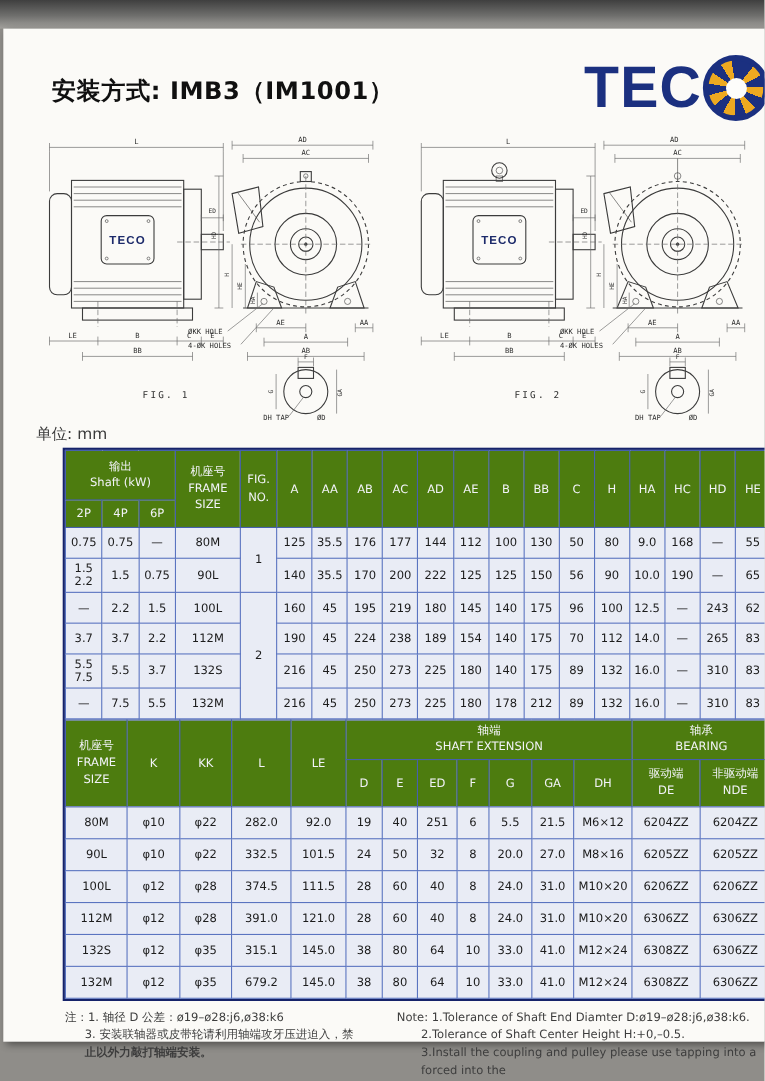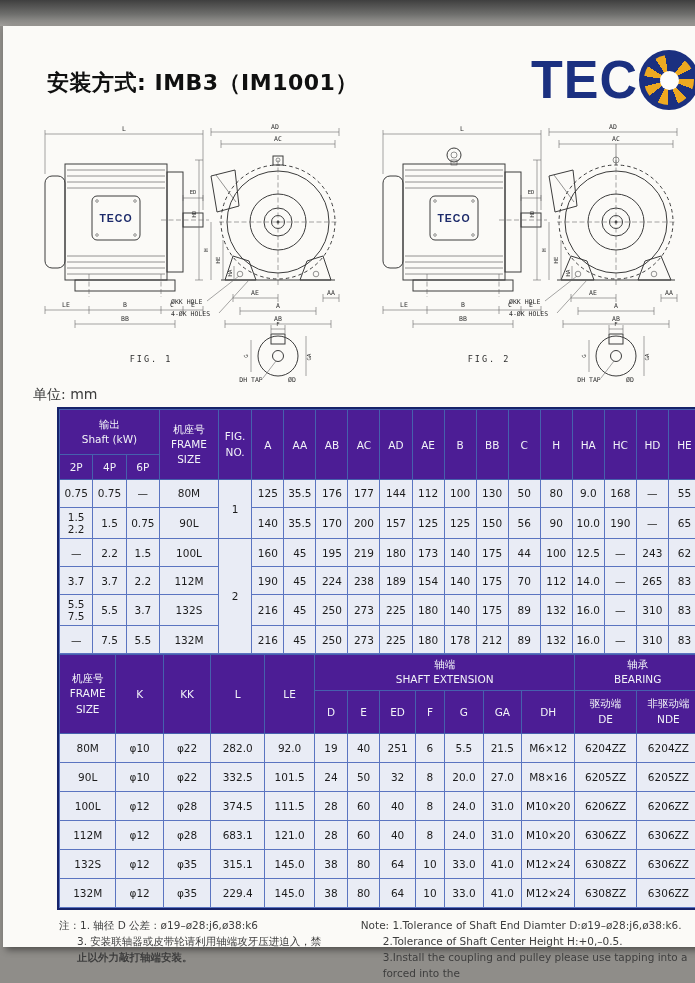--- a/index.html
+++ b/index.html
@@ -32,21 +32,21 @@
   svg text{font-family:"DejaVu Sans Mono","Liberation Mono",monospace;font-size:6.5px;fill:#2e2e2e;text-anchor:middle;}
   svg text.cap{font-size:8.5px;letter-spacing:2px;}
   svg text.brand{font-size:10.5px;font-weight:700;fill:#1c2a6a;letter-spacing:1px;font-family:"Liberation Sans",sans-serif;}
   svg text.sm{font-size:5.6px;}
   svg text.ls{text-anchor:start;}
   
   .unit{padding-right:52px;font-size:14px;color:#3a3a3a;margin:2px 0 3px 0;}
   
   .tables-wrap{margin:0 6px 0 24px;border:2px solid #16236a;}
   table{border-collapse:collapse;table-layout:fixed;width:100%;}
-  th{background:#4c1d95;color:#f2f3f8;font-weight:400;border:1px solid #46superb;border:1px solid #4660ad;
+  th{background:#4d7c0f;color:#f2f3f8;font-weight:400;border:1px solid #46superb;border:1px solid #4660ad;
      font-size:10.5px;padding:2px 0;text-align:center;}
   th div{line-height:1.45;}
   td{background:#e9ecf5;border:1px solid #5a74c0;font-size:10.5px;text-align:center;color:#1c1c1c;
      white-space:pre-line;padding:3px 0;line-height:1.15;}
   #t1 thead tr.h1 th{height:40px;}
   #t1 thead tr.h2 th{height:20px;}
   #t1 td{height:21px;}
   #t2 thead tr.h1 th{height:26px;}
   #t2 thead tr.h2 th{height:38px;}
   #t2 td{height:22px;}
@@ -415,21 +415,21 @@
           <tr>
             <td>1.5
 2.2</td>
             <td>1.5</td>
             <td>0.75</td>
             <td>90L</td>
             <td>140</td>
             <td>35.5</td>
             <td>170</td>
             <td>200</td>
-            <td>157</td>
+            <td>222</td>
             <td>125</td>
             <td>125</td>
             <td>150</td>
             <td>56</td>
             <td>90</td>
             <td>10.0</td>
             <td>190</td>
             <td>—</td>
             <td>65</td>
           </tr>
@@ -437,24 +437,24 @@
             <td>—</td>
             <td>2.2</td>
             <td>1.5</td>
             <td>100L</td>
             <td rowspan="4">2</td>
             <td>160</td>
             <td>45</td>
             <td>195</td>
             <td>219</td>
             <td>180</td>
-            <td>173</td>
+            <td>145</td>
             <td>140</td>
             <td>175</td>
-            <td>44</td>
+            <td>96</td>
             <td>100</td>
             <td>12.5</td>
             <td>—</td>
             <td>243</td>
             <td>62</td>
           </tr>
           <tr>
             <td>3.7</td>
             <td>3.7</td>
             <td>2.2</td>
@@ -619,21 +619,21 @@
             <td>24.0</td>
             <td>31.0</td>
             <td>M10×20</td>
             <td>6206ZZ</td>
             <td>6206ZZ</td>
           </tr>
           <tr>
             <td>112M</td>
             <td>φ12</td>
             <td>φ28</td>
-            <td>683.1</td>
+            <td>391.0</td>
             <td>121.0</td>
             <td>28</td>
             <td>60</td>
             <td>40</td>
             <td>8</td>
             <td>24.0</td>
             <td>31.0</td>
             <td>M10×20</td>
             <td>6306ZZ</td>
             <td>6306ZZ</td>
@@ -651,21 +651,21 @@
             <td>33.0</td>
             <td>41.0</td>
             <td>M12×24</td>
             <td>6308ZZ</td>
             <td>6306ZZ</td>
           </tr>
           <tr>
             <td>132M</td>
             <td>φ12</td>
             <td>φ35</td>
-            <td>229.4</td>
+            <td>679.2</td>
             <td>145.0</td>
             <td>38</td>
             <td>80</td>
             <td>64</td>
             <td>10</td>
             <td>33.0</td>
             <td>41.0</td>
             <td>M12×24</td>
             <td>6308ZZ</td>
             <td>6306ZZ</td>

